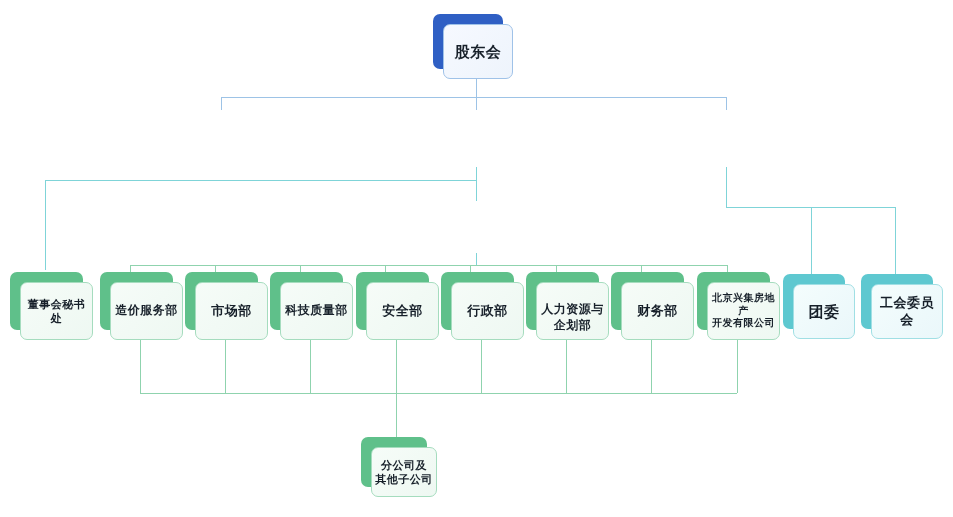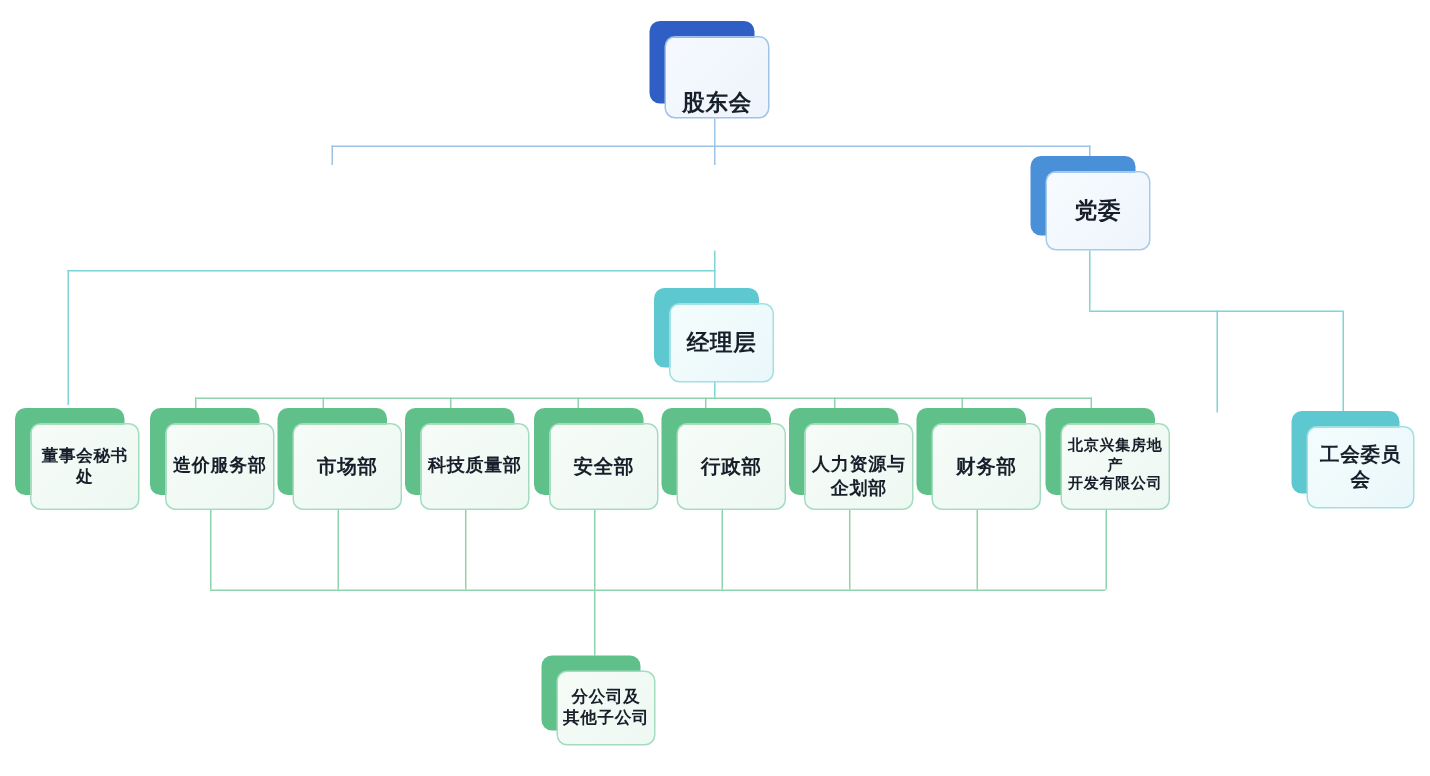--- a/index.html
+++ b/index.html
@@ -43,21 +43,20 @@
     color:#17202a;
     letter-spacing:.5px;
     padding:0 3px;
   }
 
   
   .n-deepblue .shadow{background:#2f5fc4;}
   .n-deepblue .card{
     background:linear-gradient(135deg,#f6f9ff 0%,#eef4fc 100%);
     border-color:#9fc2e8;
-    align-items:flex-end;
   }
   
   .n-blue .shadow{background:#4a90d9;}
   .n-blue .card{
     background:linear-gradient(135deg,#f7fbff 0%,#eef5fc 100%);
     border-color:#a8cbea;
   }
   
   .n-teal .shadow{background:#5ec8d0;}
   .n-teal .card{
@@ -120,33 +119,21 @@
 
   <div class="node n-deepblue" style="left:433px;top:14px;width:70px;height:55px;">
     <div class="shadow"></div>
     <div class="card">
       <span class="label fs15">股东会</span>
     </div>
   </div>
 
 
 
-  <div class="node n-blue" style="left:687px;top:104px;width:70px;height:53px;">
-    <div class="shadow"></div>
-    <div class="card">
-      <span class="label fs15">党委</span>
-    </div>
-  </div>
-
-  <div class="node n-teal" style="left:436px;top:192px;width:70px;height:53px;">
-    <div class="shadow"></div>
-    <div class="card">
-      <span class="label fs15">经理层</span>
-    </div>
-  </div>
+
 
   <div class="node n-green" style="left:10px;top:272px;width:73px;height:58px;">
     <div class="shadow"></div>
     <div class="card">
       <span class="label fs11">董事会秘书处</span>
     </div>
   </div>
 
   <div class="node n-green" style="left:185px;top:272px;width:73px;height:58px;">
     <div class="shadow"></div>
@@ -203,20 +190,26 @@
     </div>
   </div>
 
   <div class="node n-green" style="left:611px;top:272px;width:73px;height:58px;">
     <div class="shadow"></div>
     <div class="card">
       <span class="label fs13">财务部</span>
     </div>
   </div>
 
+  <div class="node n-teal" style="left:783px;top:274px;width:62px;height:55px;">
+    <div class="shadow"></div>
+    <div class="card">
+      <span class="label fs15">团委</span>
+    </div>
+  </div>
 
   <div class="node n-teal" style="left:861px;top:274px;width:72px;height:55px;">
     <div class="shadow"></div>
     <div class="card">
       <span class="label fs13">工会委员会</span>
     </div>
   </div>
 
   <div class="node n-green" style="left:361px;top:437px;width:66px;height:50px;">
     <div class="shadow"></div>

